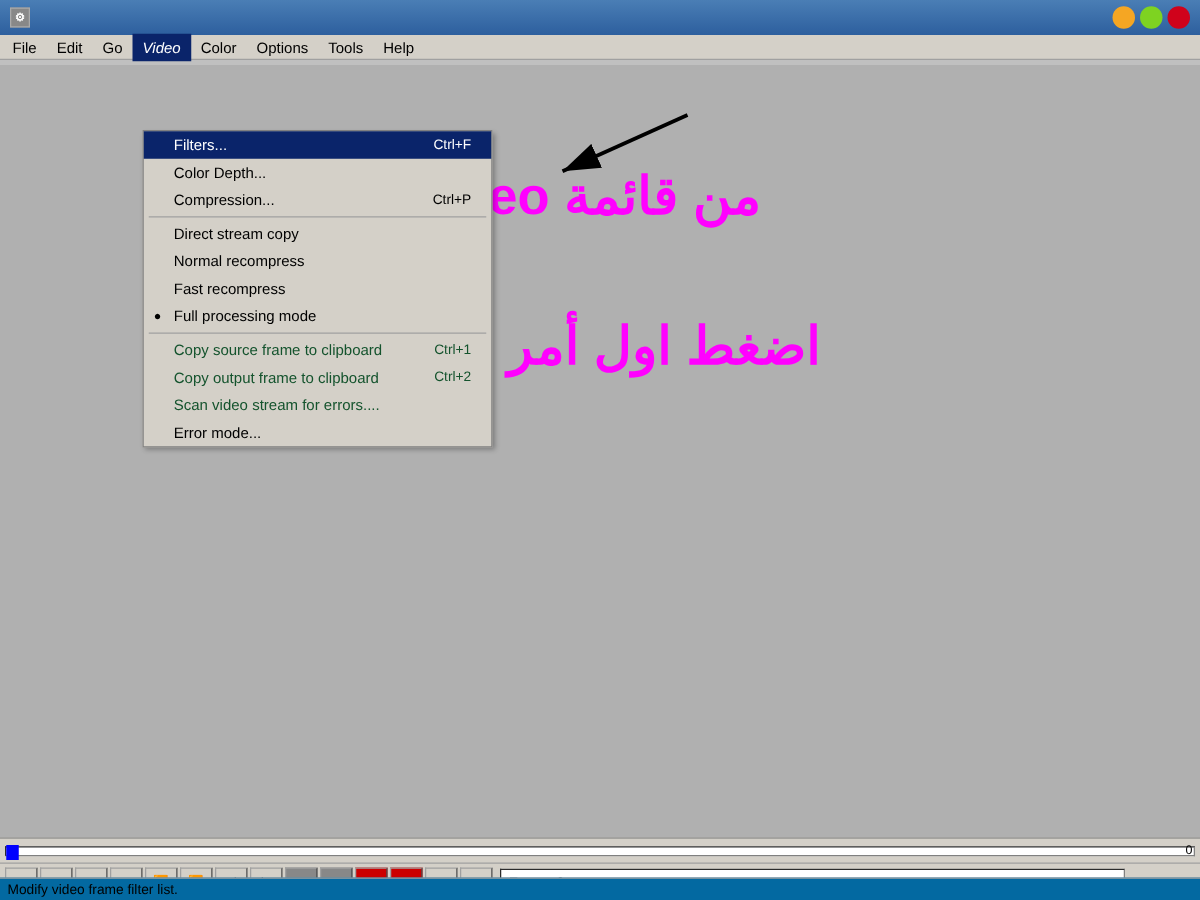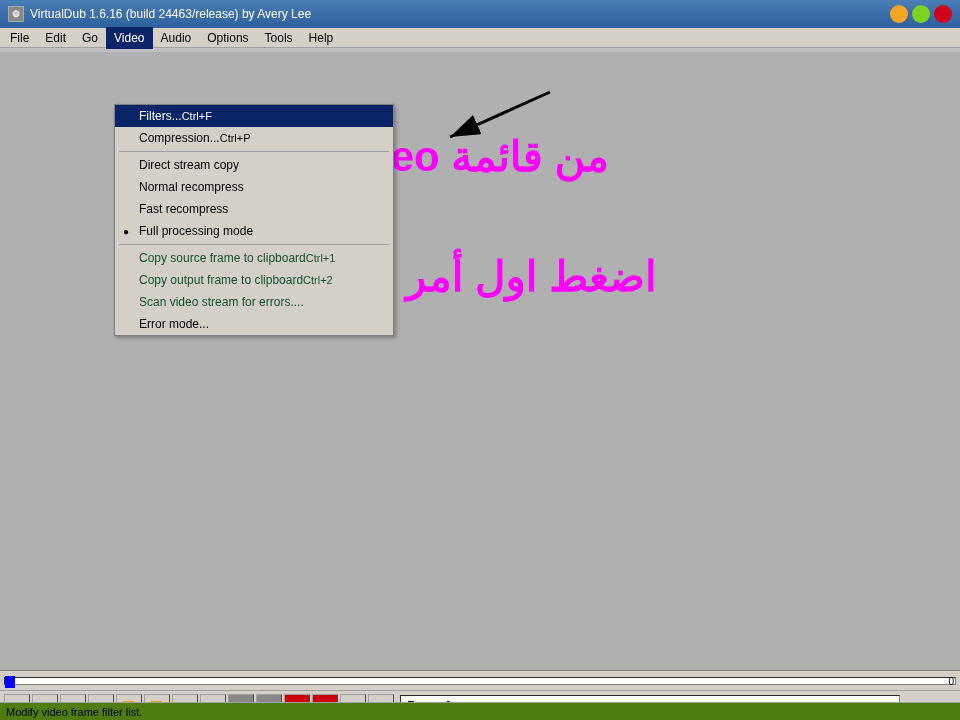--- a/index.html
+++ b/index.html
@@ -71,20 +71,21 @@
     .menu-item {
       padding: 2px 8px;
       cursor: pointer;
       height: 22px;
       display: flex;
       align-items: center;
     }
     .menu-item:hover, .menu-item.active {
       background: #0a246a;
       color: white;
+      font-style: italic;
     }
     .menu-item.active {
       background: #0a246a;
       color: white;
     }
 
     
     .dropdown-menu {
       position: absolute;
       top: 52px;
@@ -93,20 +94,21 @@
       background: #d4d0c8;
       border: 1px solid #808080;
       box-shadow: 2px 2px 4px rgba(0,0,0,0.3);
       z-index: 100;
       font-size: 12px;
     }
     .dropdown-item {
       padding: 3px 16px 3px 24px;
       display: flex;
       align-items: center;
+      justify-content: space-between;
       cursor: pointer;
       height: 22px;
       position: relative;
     }
     .dropdown-item.highlighted {
       background: #0a246a;
       color: white;
     }
     .dropdown-item.disabled {
       color: #14532d;
@@ -231,64 +233,67 @@
       margin-left: 4px;
       flex: 1;
       max-width: 500px;
     }
     .status-bar {
       position: absolute;
       bottom: 0;
       left: 0;
       right: 0;
       height: 18px;
-      background: #4d7c0f;
+      background: #0369a1;
       border-top: 1px solid #a0a0a0;
       display: flex;
       align-items: center;
       padding: 0 6px;
       font-size: 11px;
     }
   </style>
 </head>
 <body>
 
 <div class="title-bar">
   <div class="title-bar-left">
     <div class="title-icon">⚙</div>
-    <span class="title-text">VirtualDub 1.6.16 (build 24463/release) by Avery Lee</span>
   </div>
   <div class="window-controls">
     <button class="win-btn minimize"></button>
     <button class="win-btn maximize"></button>
     <button class="win-btn close"></button>
   </div>
 </div>
 
 <div class="menu-bar">
   <div class="menu-item">File</div>
   <div class="menu-item">Edit</div>
   <div class="menu-item">Go</div>
   <div class="menu-item active">Video</div>
-  <div class="menu-item">Audio</div>
+  <div class="menu-item">Color</div>
   <div class="menu-item">Options</div>
   <div class="menu-item">Tools</div>
   <div class="menu-item">Help</div>
 </div>
 
 <div class="main-area">
 
   <div class="dropdown-menu">
 
     <div class="dropdown-item highlighted">
       <span>Filters...</span>
       <span class="shortcut">Ctrl+F</span>
     </div>
 
 
+    <div class="dropdown-item">
+      <span>Color Depth...</span>
+      <span class="shortcut"></span>
+    </div>
 
     <div class="dropdown-item">
       <span>Compression...</span>
       <span class="shortcut">Ctrl+P</span>
     </div>
 
 
     <div class="dropdown-separator"></div>
 
     <div class="dropdown-item">

